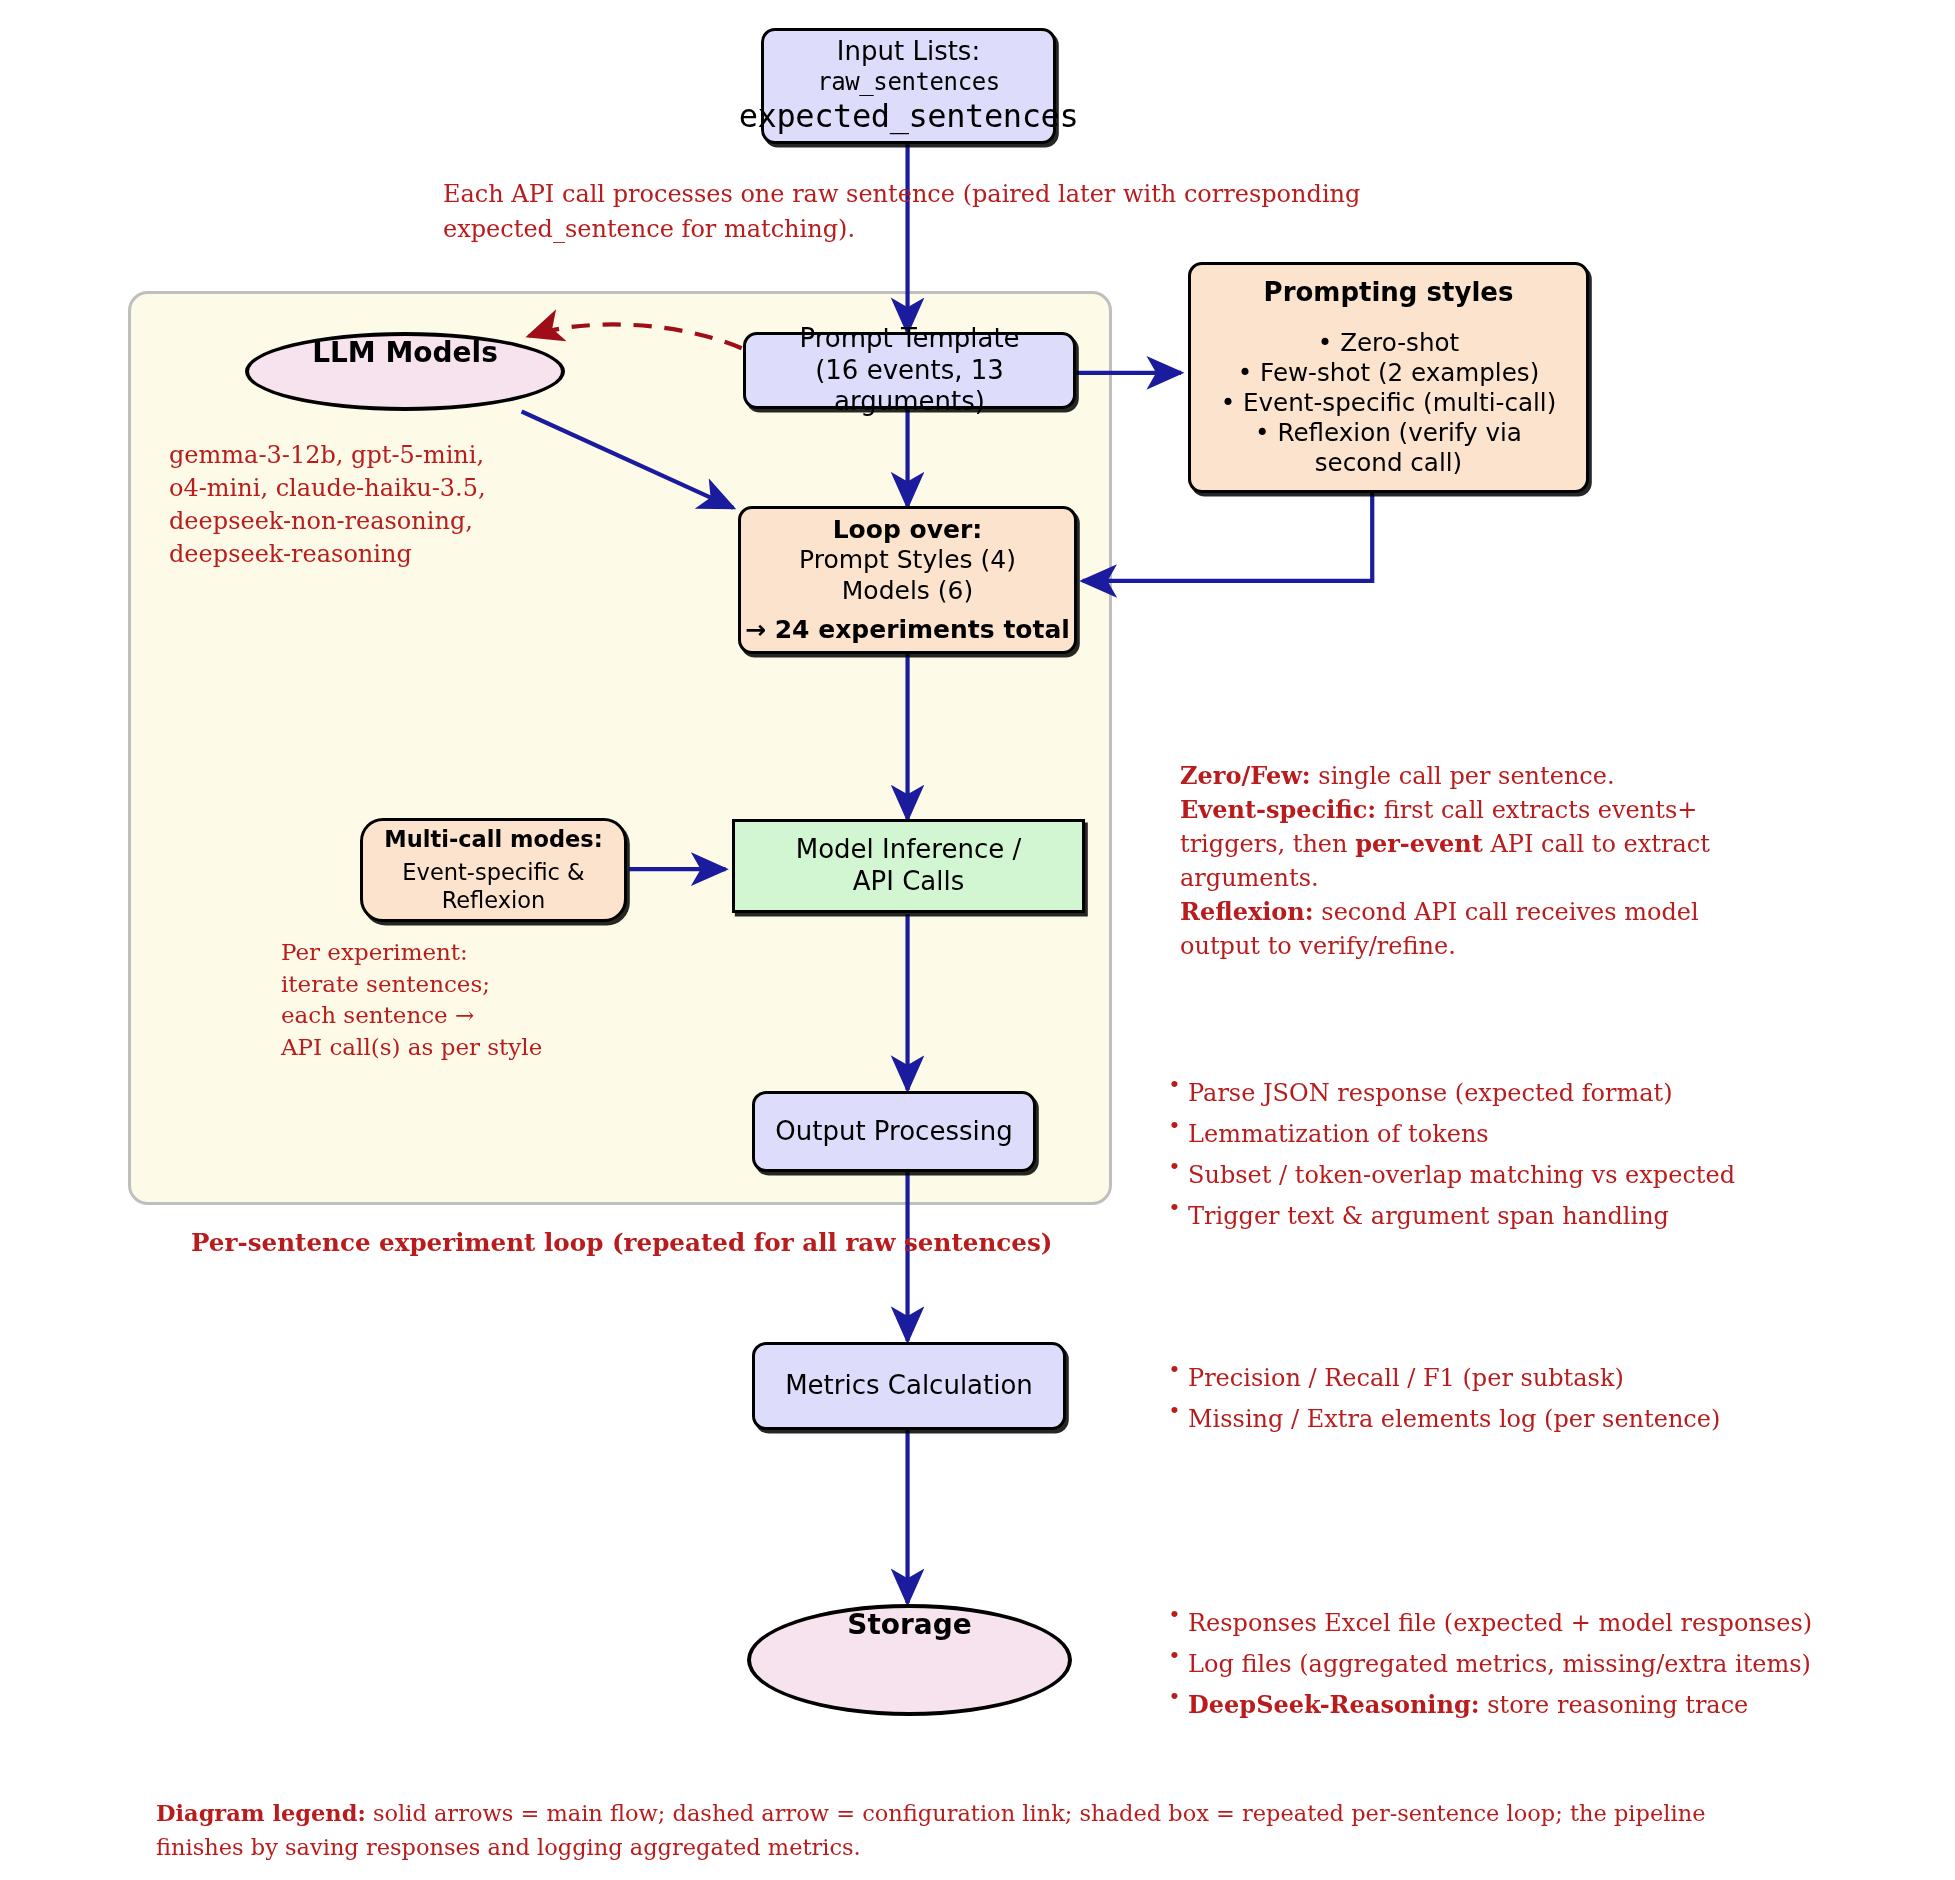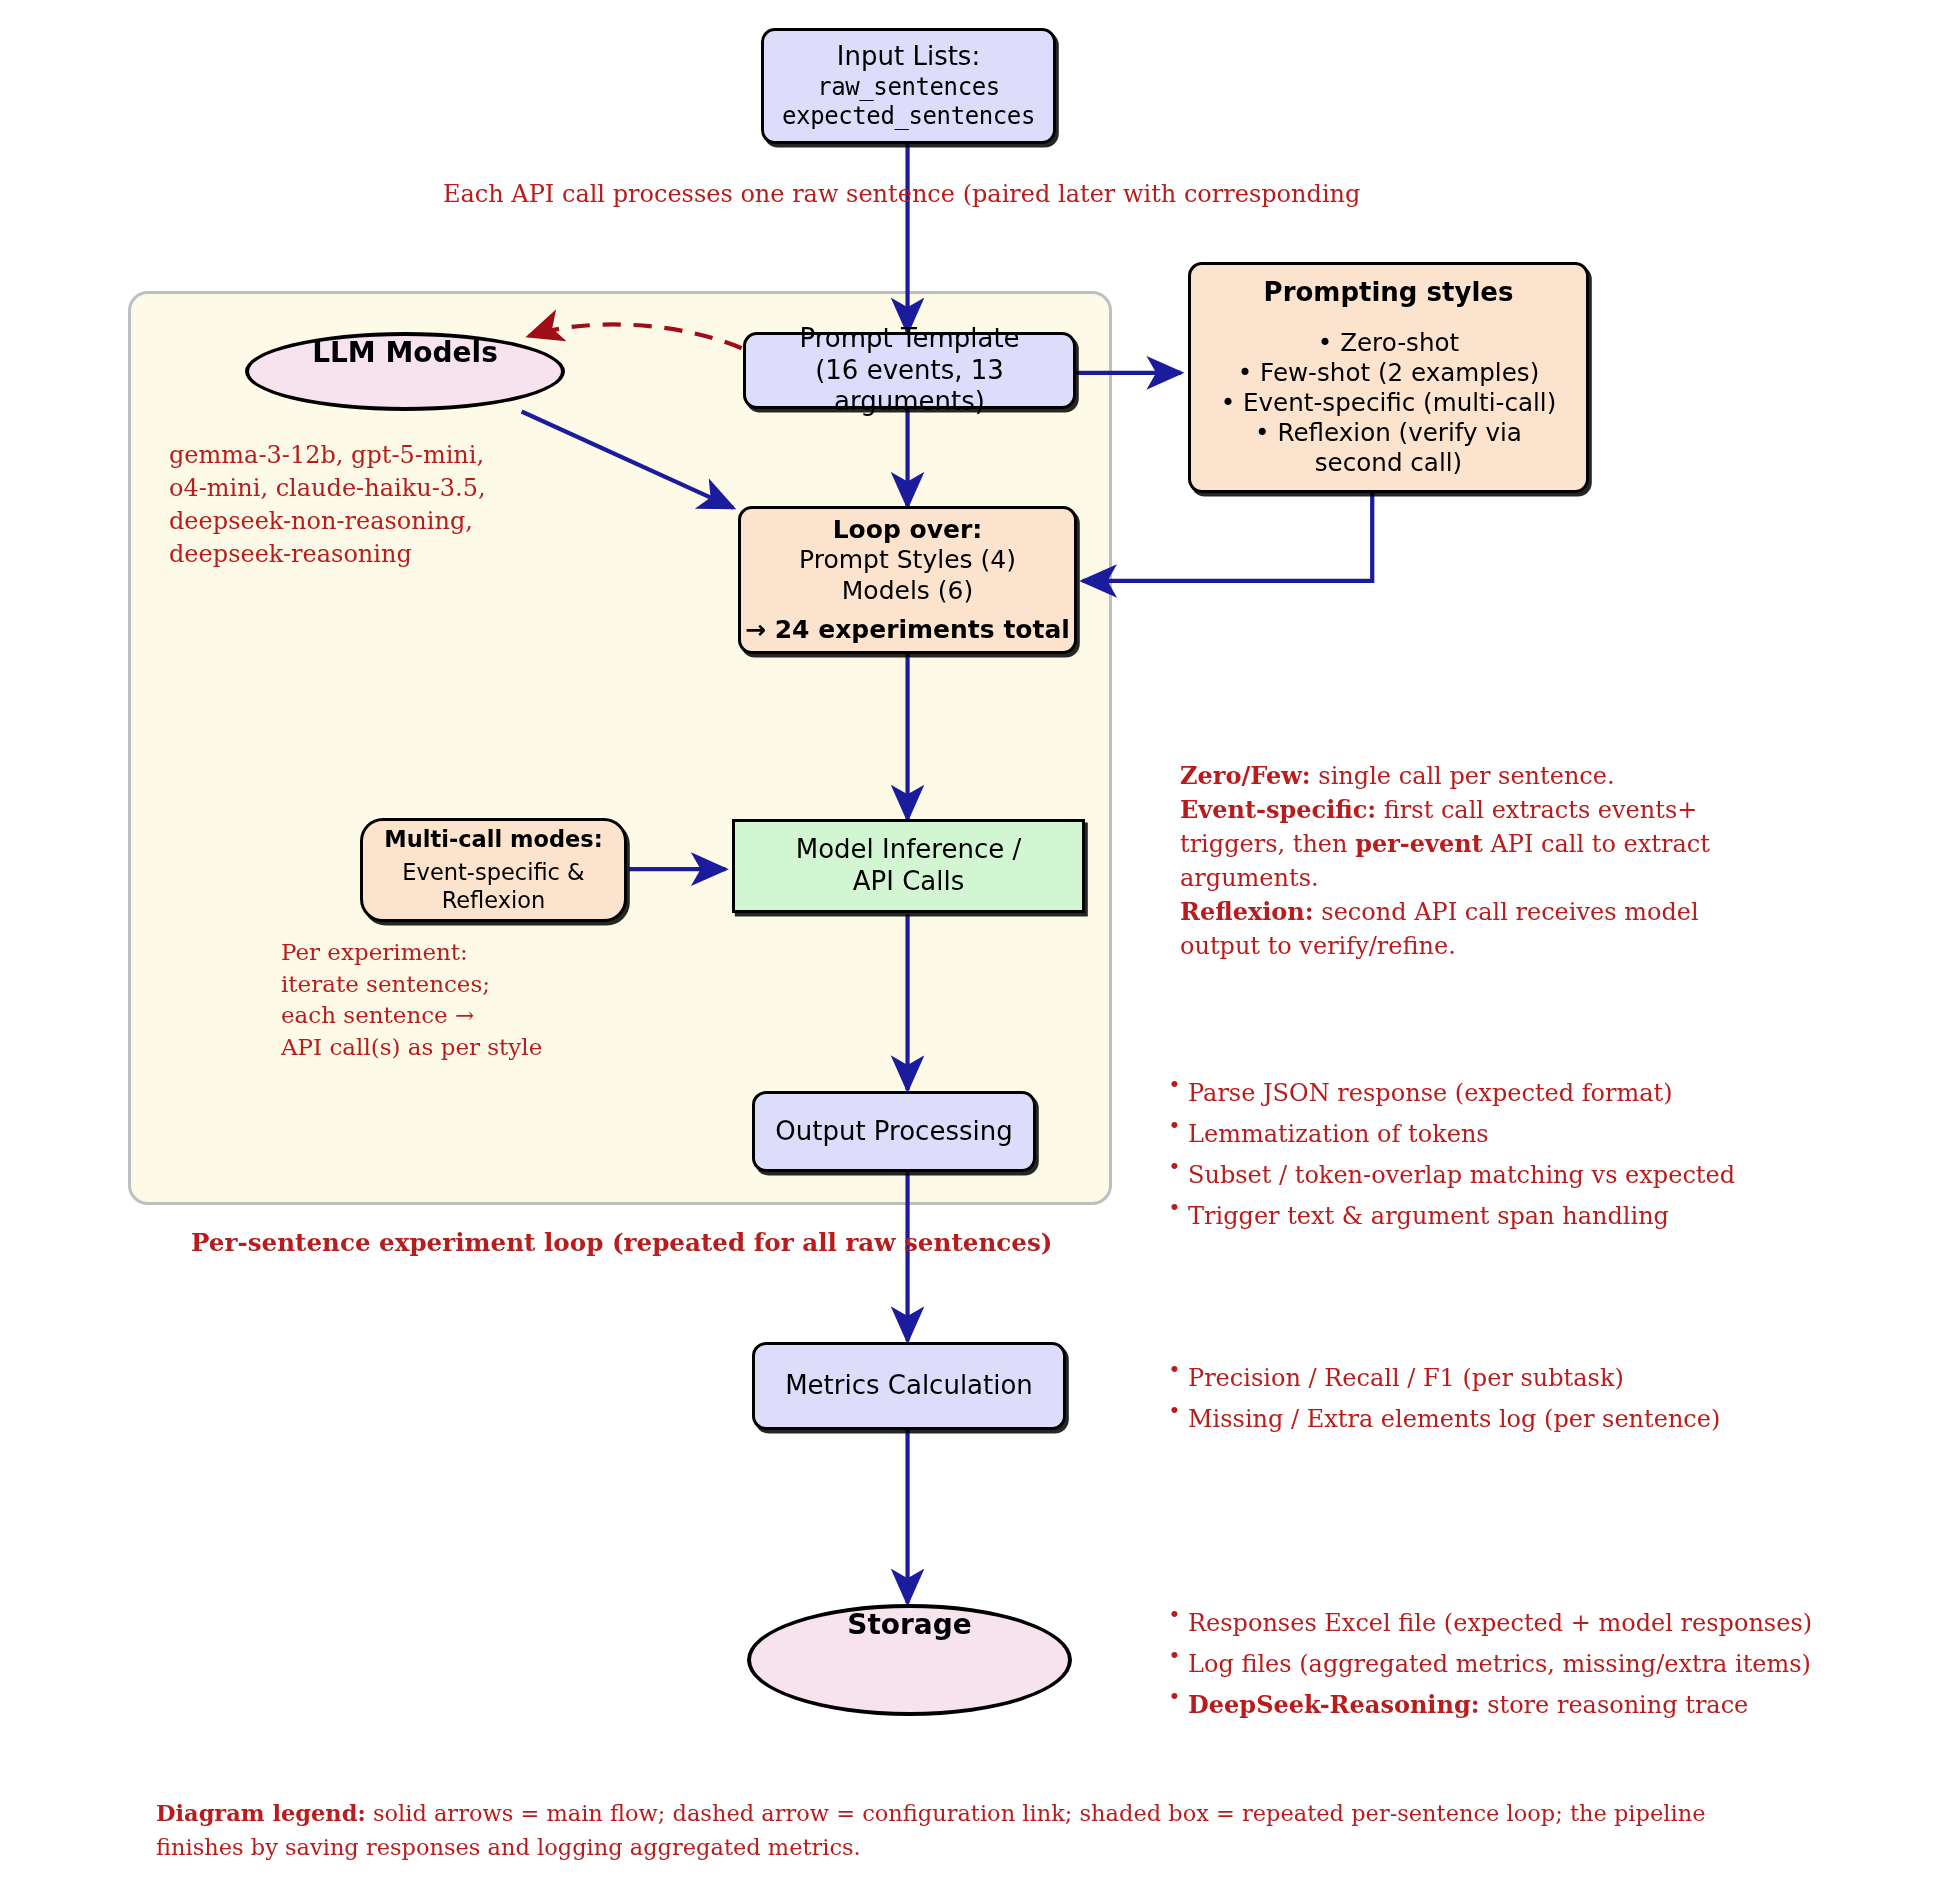--- a/index.html
+++ b/index.html
@@ -86,21 +86,21 @@
   <line x1="1291" y1="1300" x2="1291" y2="1550" stroke="#1b1b9e" stroke-width="6" marker-end="url(#ah)"></line>
 
   <line x1="1291" y1="1667" x2="1291" y2="1907" stroke="#1b1b9e" stroke-width="6" marker-end="url(#ah)"></line>
 
   <line x1="1291" y1="2033" x2="1291" y2="2280" stroke="#1b1b9e" stroke-width="6" marker-end="url(#ah)"></line>
 </svg>
 
 <div class="abs node blue" style="left:761px;top:28px;width:295px;height:116px;font-size:26px;">
   <span class="ln">Input Lists:</span>
   <span class="ln mono" style="font-size:24px;">raw_sentences</span>
-  <span class="ln mono" style="font-size:24px;">expected_sentences</span>
+  <span class="ln mono" style="font-size:32px;">expected_sentences</span>
 </div>
 
 <div class="abs node blue" style="left:743px;top:332px;width:333px;height:77px;font-size:26px;">
   <span class="ln">Prompt Template</span>
   <span class="ln">(16 events, 13 arguments)</span>
 </div>
 
 <div class="abs ellipse" style="left:245px;top:332px;width:320px;height:79px;font-size:28px;">
   <span>LLM Models</span>
 </div>
@@ -139,20 +139,21 @@
 <div class="abs node blue" style="left:752px;top:1342px;width:314px;height:88px;font-size:26px;">
   <span class="ln">Metrics Calculation</span>
 </div>
 
 <div class="abs ellipse" style="left:747px;top:1604px;width:325px;height:112px;font-size:28px;">
   <span>Storage</span>
 </div>
 
 <div class="abs ann" style="left:443px;top:177px;width:928px;font-size:24px;">
   <div>Each API call processes one raw sentence (paired later with corresponding</div>
+  <div>expected_sentence for matching).</div>
 </div>
 
 <div class="abs ann" style="left:169px;top:439px;width:366px;font-size:24px;line-height:1.38;">
   <div>gemma-3-12b, gpt-5-mini,</div>
   <div>o4-mini, claude-haiku-3.5,</div>
   <div>deepseek-non-reasoning,</div>
   <div>deepseek-reasoning</div>
 </div>
 
 <div class="abs ann" style="left:1180px;top:759px;width:562px;font-size:24px;line-height:1.42;">

